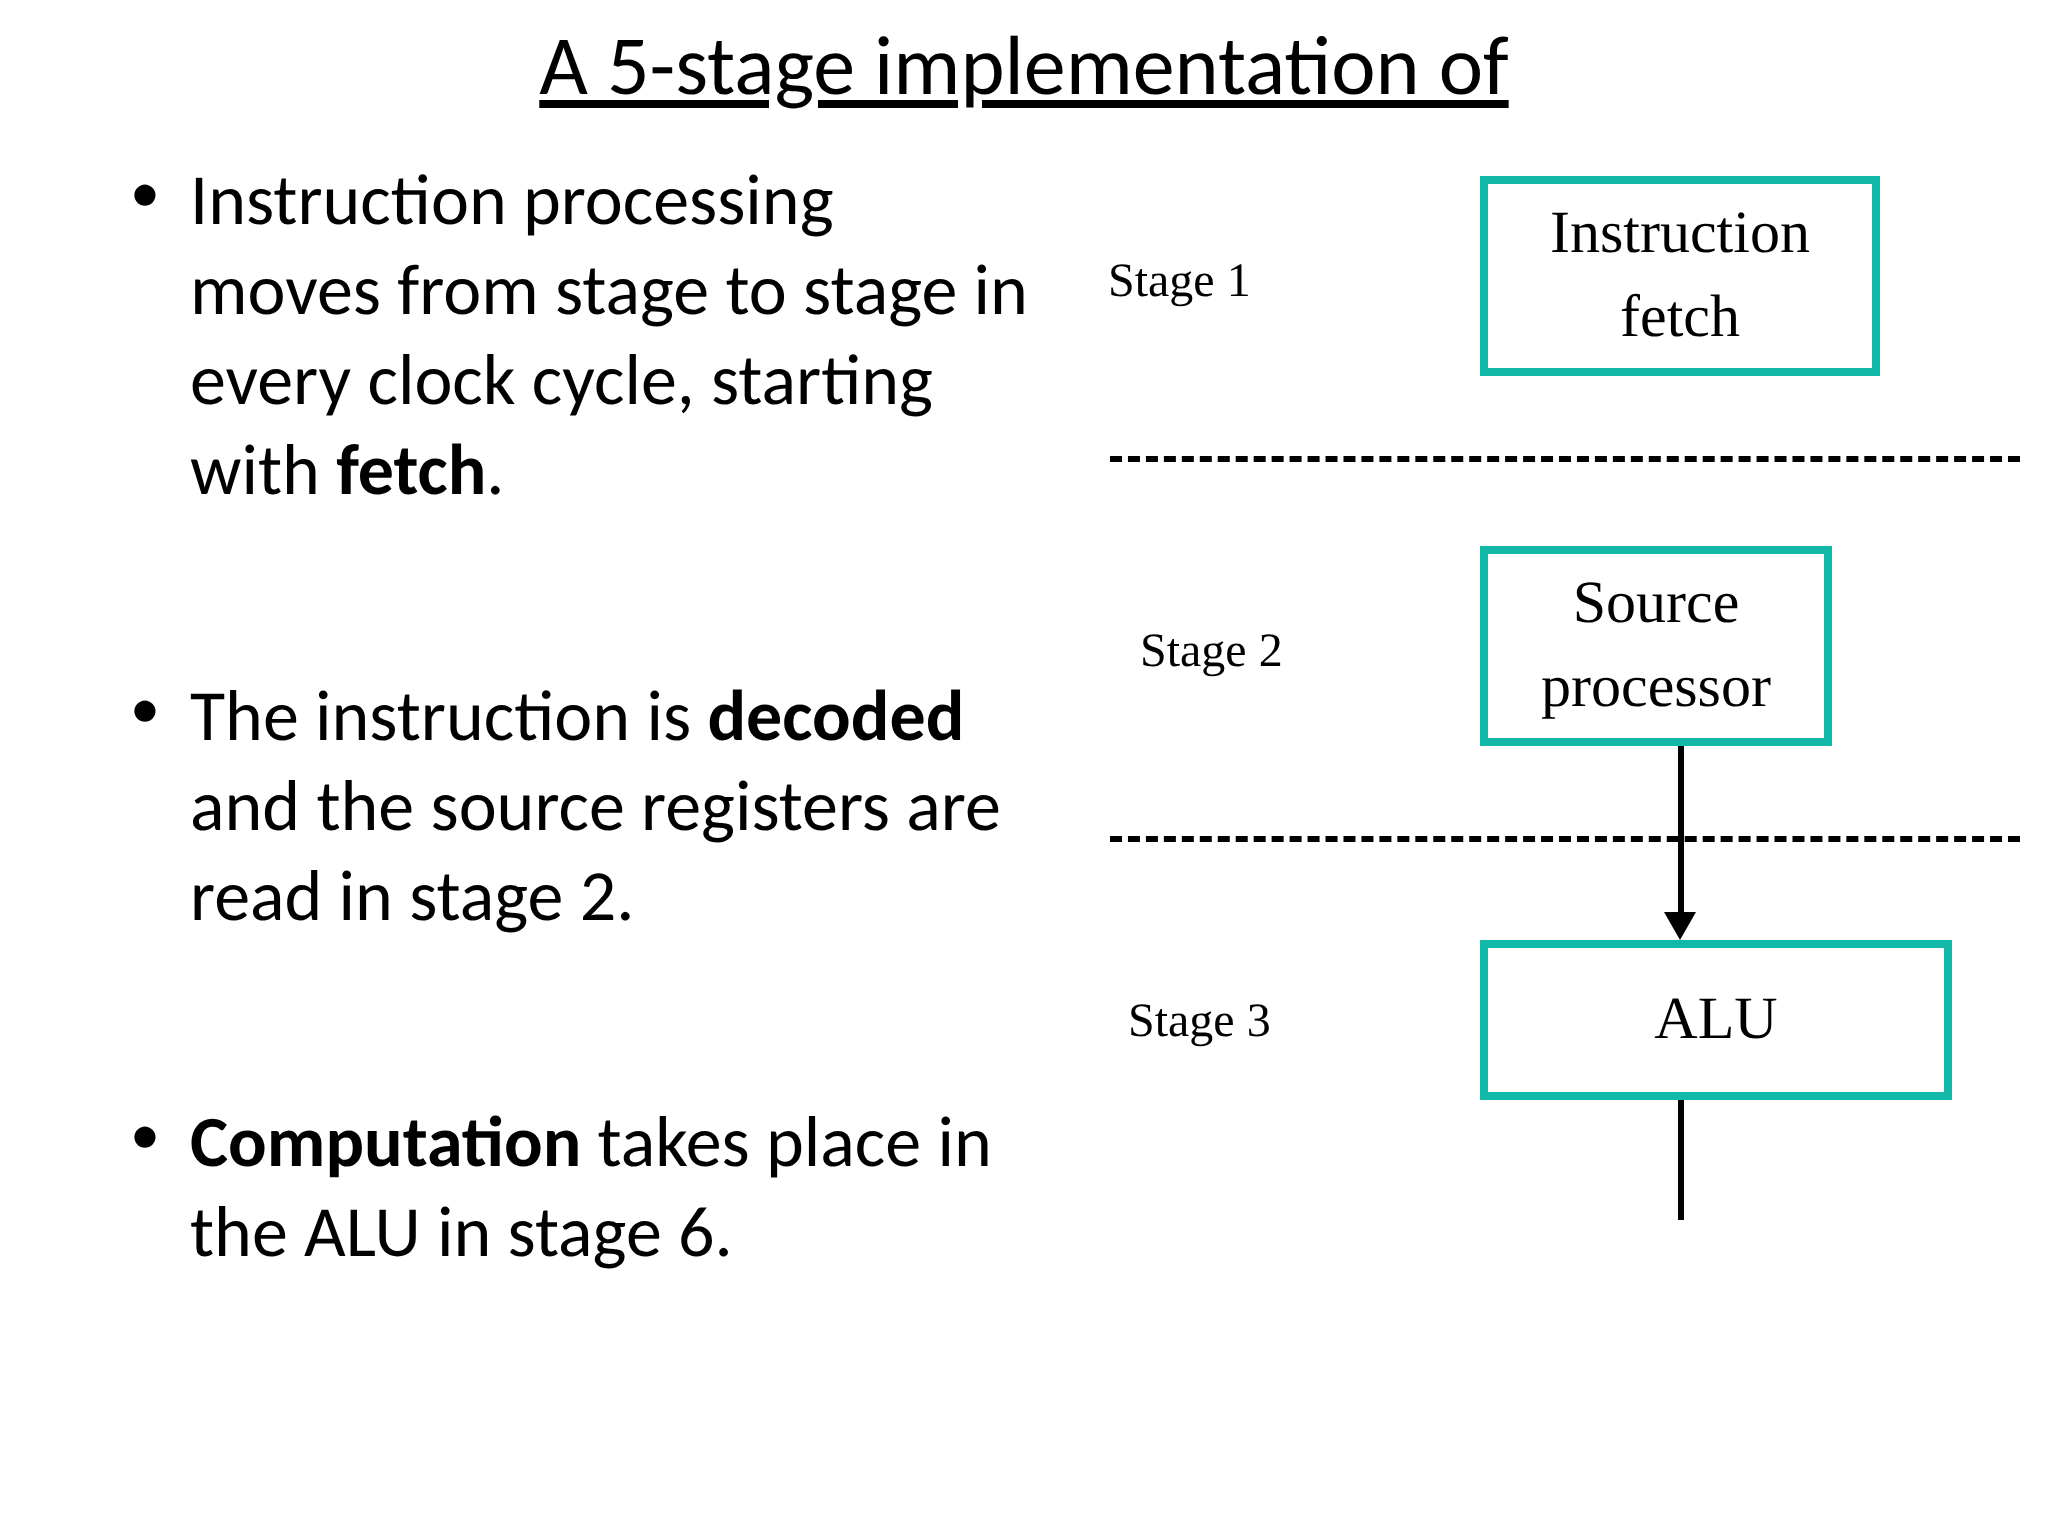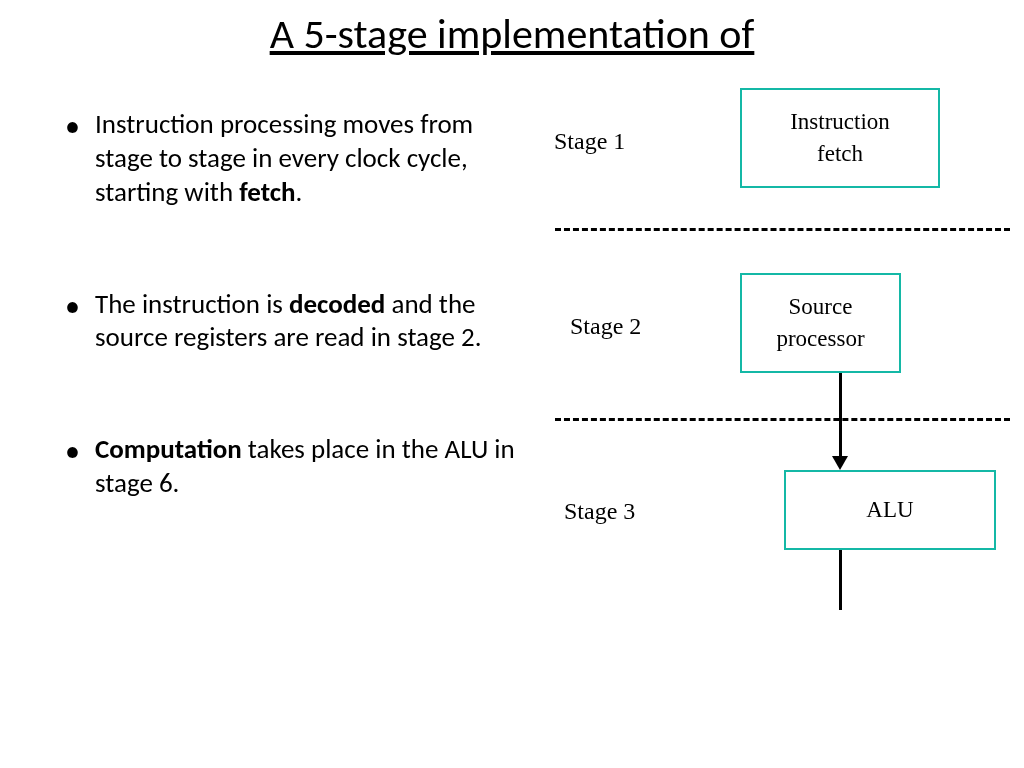--- a/index.html
+++ b/index.html
@@ -24,25 +24,24 @@
   .content {
     display: flex;
     align-items: flex-start;
   }
   .bullets {
     width: 540px;
     padding-left: 95px;
     padding-right: 20px;
   }
   .bullet {
-    font-size: 27px;
+    font-size: 36px;
     line-height: 1.25;
     margin-bottom: 78px;
     position: relative;
-    margin-top: 29px;
   }
   .bullet::before {
     content: "•";
     position: absolute;
     left: -30px;
     top: 0;
     font-size: 30px;
   }
   .bold { font-weight: 700; }
 
@@ -52,24 +51,24 @@
     height: 620px;
     font-family: "Times New Roman", serif;
   }
   .stage-label {
     position: absolute;
     font-size: 24px;
     font-family: "Times New Roman", serif;
   }
   .box {
     position: absolute;
-    border: 2px solid #14b8a6;
+    border: 4px solid #14b8a6;
     background: #fff;
     text-align: center;
-    font-size: 23px;
+    font-size: 30px;
     font-family: "Times New Roman", serif;
     display: flex;
     flex-direction: column;
     justify-content: center;
     line-height: 1.4;
     padding: 4px 8px;
   }
   .dash {
     position: absolute;
     border-top: 3px dashed #000;
@@ -113,32 +112,32 @@
 
     <div class="stage-label" style="left:14px; top:50px;">Stage 1</div>
     <div class="box" style="left:200px; top:10px; width:200px; height:100px;">
       <span>Instruction</span>
       <span>fetch</span>
     </div>
 
     <div class="dash" style="left:15px; top:150px; width:455px;"></div>
 
     <div class="stage-label" style="left:30px; top:235px;">Stage 2</div>
-    <div class="box" style="left:200px; top:195px; width:161px; height:100px;">
+    <div class="box" style="left:200px; top:195px; width:176px; height:100px;">
       <span>Source</span>
       <span>processor</span>
     </div>
 
     <div class="arrow-line" style="left:299px; top:295px; height:85px;"></div>
     <div class="arrow-head" style="left:292px; top:378px;"></div>
 
     <div class="dash" style="left:15px; top:340px; width:455px;"></div>
 
     <div class="stage-label" style="left:24px; top:420px;">Stage 3</div>
-    <div class="box" style="left:200px; top:392px; width:212px; height:80px;margin-left:44px;">
+    <div class="box" style="left:200px; top:392px; width:236px; height:80px;">
       <span>ALU</span>
     </div>
 
     <div class="arrow-line" style="left:299px; top:472px; height:60px;"></div>
 
   </div>
 
 </div>
 
 </body></html>

